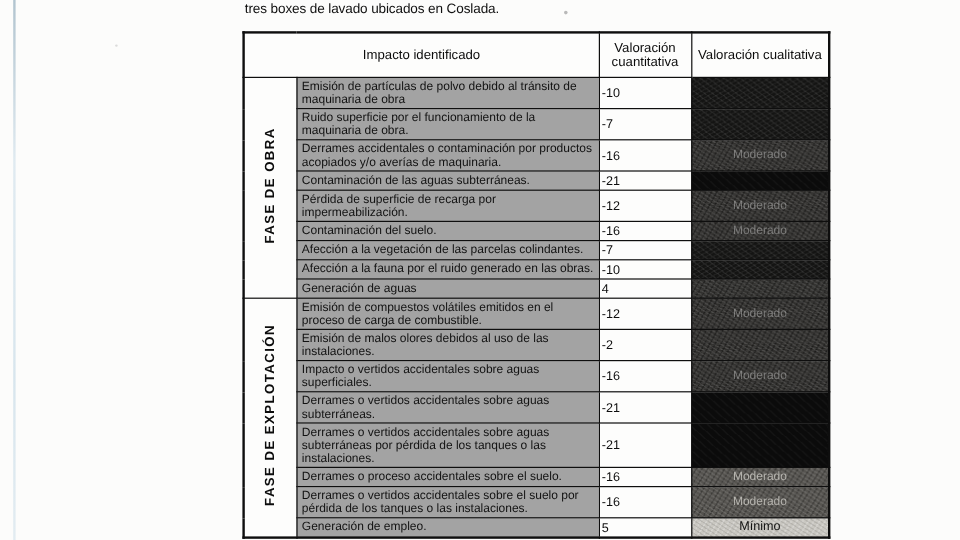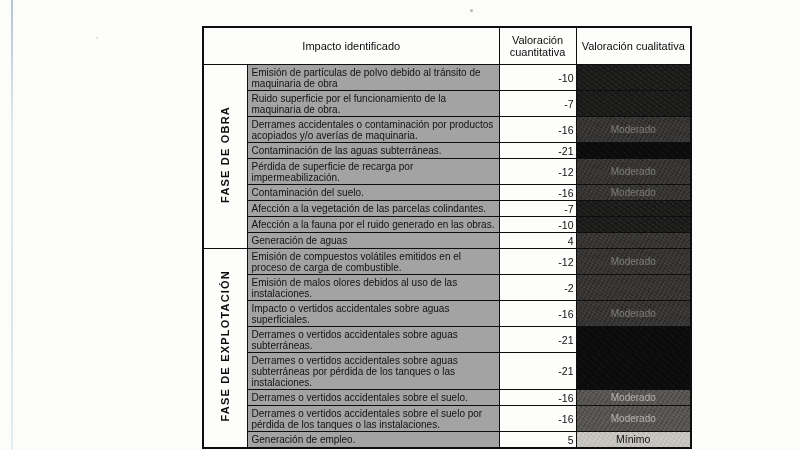--- a/index.html
+++ b/index.html
@@ -39,21 +39,21 @@
   .vtext{
     writing-mode:vertical-rl;transform:rotate(180deg);
     font-weight:bold;font-size:11px;letter-spacing:1.2px;
     white-space:nowrap;color:#0c0c0c;
   }
   td.impact{
     font-size:10px;line-height:11px;padding:1.5px 4px;
     vertical-align:middle;color:#121212;background:#a3a3a3;
   }
   td.quant{
-    font-size:10.5px;text-align:right;vertical-align:middle;
+    font-size:10.5px;text-align:left;vertical-align:middle;
     padding:1.5px 2px;color:#0e0e0e;background:#fdfdfc;
   }
   td.qual{
     text-align:center;vertical-align:middle;padding:0;
     font-size:10px;line-height:11px;
   }
   
   .q-black{background-color:#0b0b0b;
     background-image:repeating-linear-gradient(41deg,rgba(255,255,255,.04) 0 1px,transparent 1px 5px);}
   .q-blacknoise{background-color:#141413;
@@ -79,20 +79,21 @@
 </style>
 </head>
 <body>
 
 <div class="scanner-edge"></div>
 <div class="speck" style="left:470px;top:9px;width:3px;height:3px;"></div>
 <div class="speck" style="left:562px;top:171px;width:2px;height:2px;"></div>
 <div class="speck" style="left:96px;top:37px;width:2px;height:2px;opacity:.5;"></div>
 
 <div class="intro">
+  <div>tres boxes de lavado ubicados en Coslada.</div>
 </div>
 
 <div class="tbl-wrap">
   <table>
     <colgroup>
       <col style="width:44px">
         <col style="width:252px">
         <col style="width:77px">
         <col style="width:115px">
     </colgroup>
@@ -170,21 +171,21 @@
           <td class="impact">Derrames o vertidos accidentales sobre aguas subterráneas.</td>
           <td class="quant">-21</td>
           <td class="qual q-black"></td>
         </tr>
         <tr>
           <td class="impact">Derrames o vertidos accidentales sobre aguas subterráneas por pérdida de los tanques o las instalaciones.</td>
           <td class="quant">-21</td>
           <td class="qual q-black"></td>
         </tr>
         <tr>
-          <td class="impact">Derrames o vertidos accidentales sobre el suelo.</td>
+          <td class="impact">Derrames o proceso accidentales sobre el suelo.</td>
           <td class="quant">-16</td>
           <td class="qual q-gray"><span class="q-text-faint">Moderado</span></td>
         </tr>
         <tr>
           <td class="impact">Derrames o vertidos accidentales sobre el suelo por pérdida de los tanques o las instalaciones.</td>
           <td class="quant">-16</td>
           <td class="qual q-gray"><span class="q-text-faint">Moderado</span></td>
         </tr>
         <tr>
           <td class="impact">Generación de empleo.</td>

